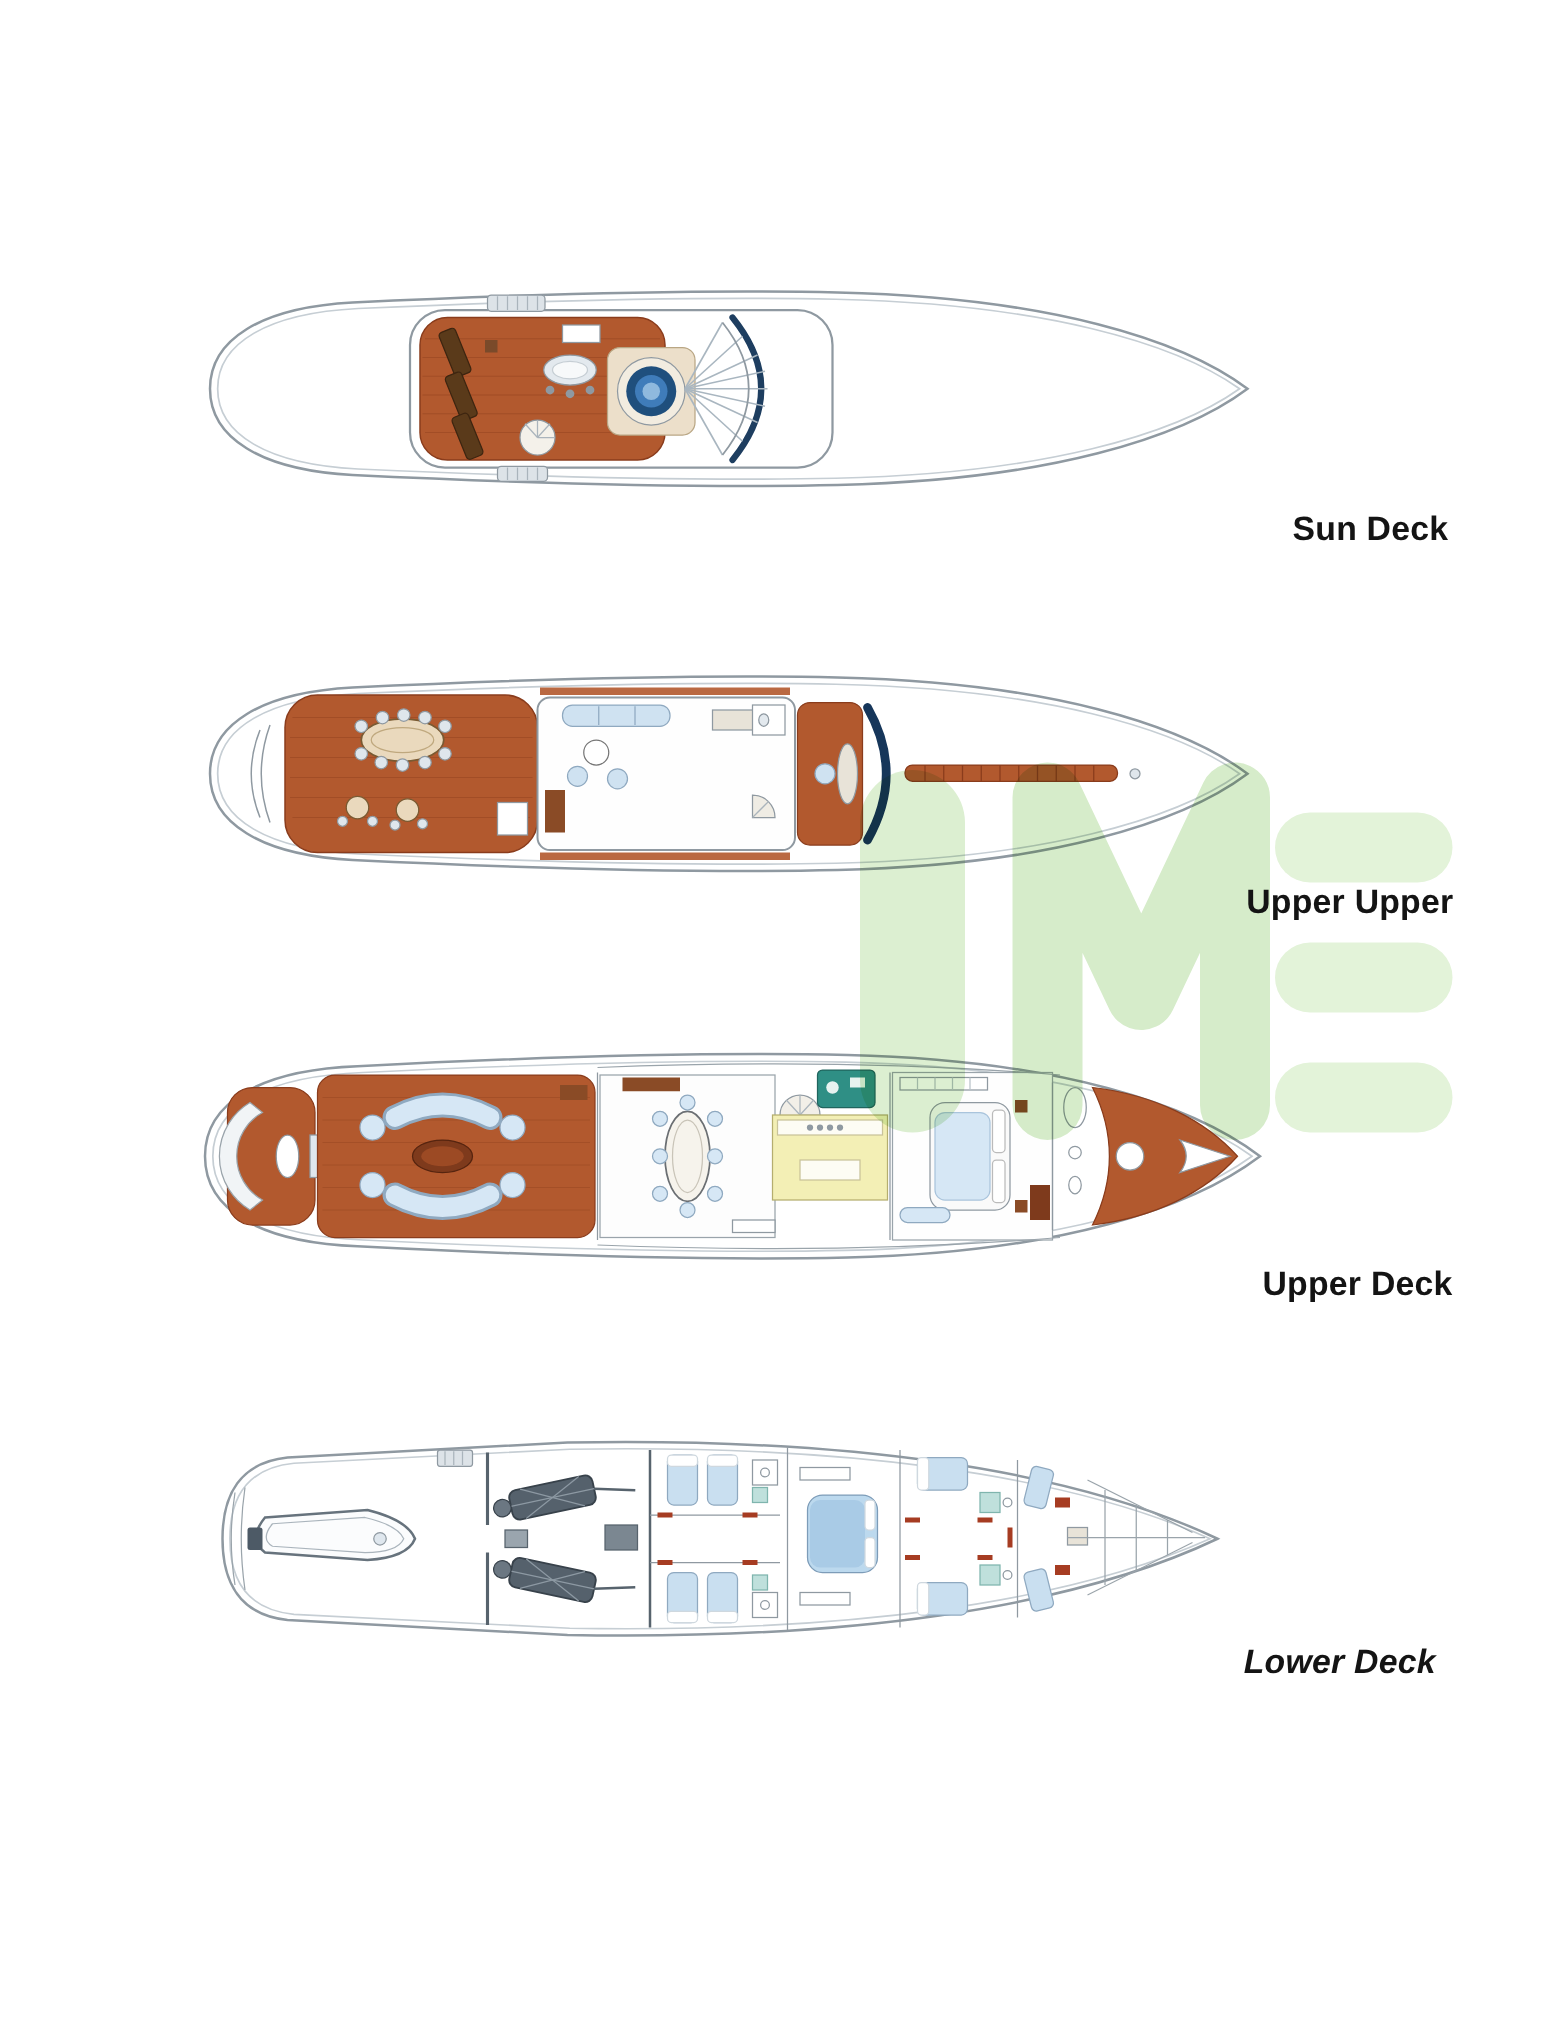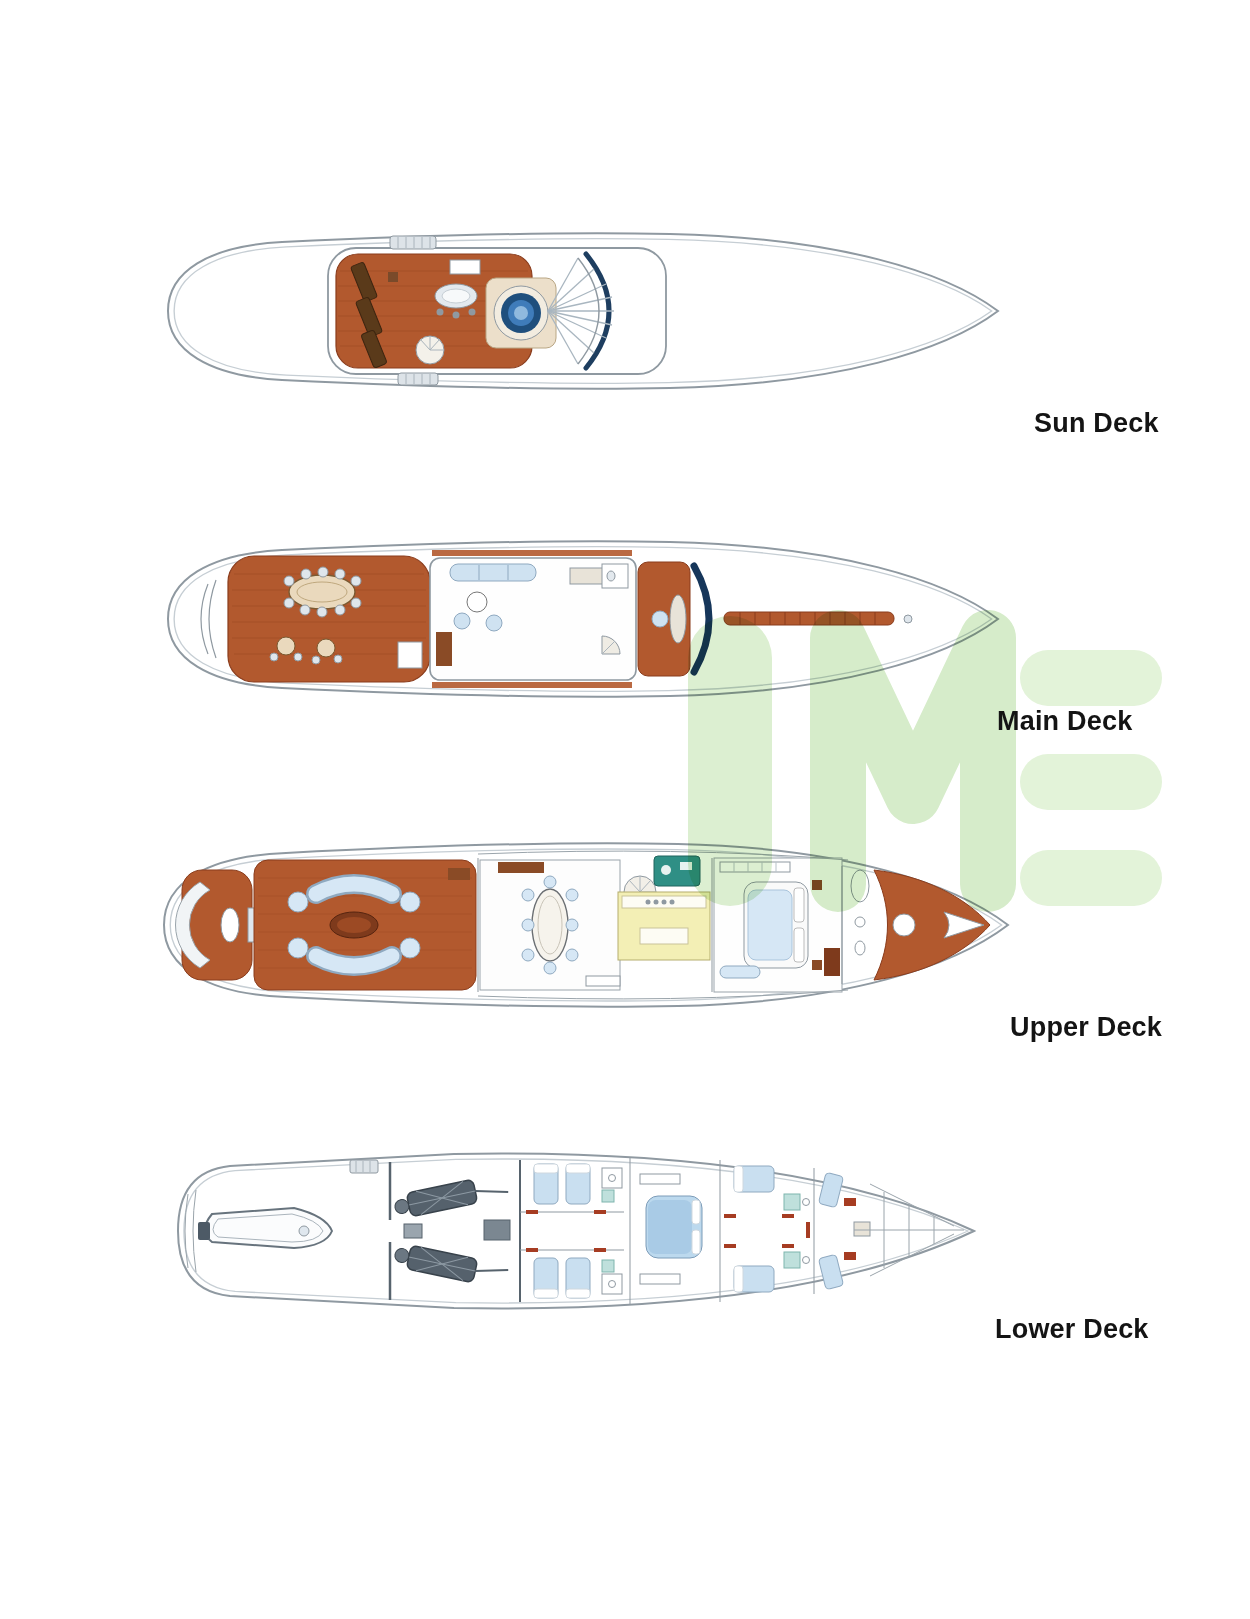--- a/index.html
+++ b/index.html
@@ -203,21 +203,21 @@
         <line x1="650" y1="88" x2="650" y2="101"></line>
           <line x1="665" y1="88" x2="665" y2="101"></line>
         <line x1="680" y1="88" x2="680" y2="101"></line>
           <line x1="695" y1="88" x2="695" y2="101"></line>
         <line x1="710" y1="88" x2="710" y2="101"></line>
           <line x1="725" y1="88" x2="725" y2="101"></line>
       </g>
       <circle cx="758" cy="95" r="4" fill="#dfe6ec" stroke="#8f99a1"></circle>
     </g>
   </svg>
-  <div class="deck-label" style="left:997px; top:706px;">Main Deck</div>
+  <div class="deck-label" style="left:997px; top:706px;">Upper Upper</div>
 
   <svg class="deck-plan" style="left:148px; top:830px;" width="870" height="190" viewBox="0 0 870 190">
     <path d="M 16,95 C 16,52 60,26 138,23 C 310,14 440,12 530,14 C 700,18 806,54 860,95 C 806,136 700,172 530,176 C 440,178 310,176 138,167 C 60,164 16,138 16,95 Z" fill="#ffffff" stroke="#8f99a1" stroke-width="2"></path>
     <g transform="translate(6.5,6.65) scale(0.985,0.93)">
       <path d="M 16,95 C 16,52 60,26 138,23 C 310,14 440,12 530,14 C 700,18 806,54 860,95 C 806,136 700,172 530,176 C 440,178 310,176 138,167 C 60,164 16,138 16,95 Z" fill="none" stroke="#c6ced4" stroke-width="1.4"></path>
     </g>
 
     <rect x="34" y="40" width="70" height="110" rx="20" fill="#b2592e" stroke="#8a3c1c"></rect>
     <path d="M 52,52 A 50 50 0 0 0 52,138 L 62,130 A 40 40 0 0 1 62,60 Z" fill="#f1f4f6" stroke="#9aa4ab"></path>
     <ellipse cx="82" cy="95" rx="9" ry="17" fill="#ffffff" stroke="#8f99a1"></ellipse>
@@ -460,21 +460,21 @@
 
     <g fill="none" stroke="#9aa4ab">
       <line x1="716" y1="50" x2="800" y2="92"></line>
         <line x1="716" y1="142" x2="800" y2="100"></line>
       <line x1="700" y1="96" x2="810" y2="96"></line>
       <line x1="730" y1="58" x2="730" y2="134"></line>
         <line x1="755" y1="70" x2="755" y2="122"></line>
         <line x1="780" y1="82" x2="780" y2="110"></line>
     </g>
   </svg>
-  <div class="deck-label" style="left:995px; top:1314px;">Lower Deck</div>
+  <div class="deck-label" style="left:995px; top:1314px;font-style:italic;">Lower Deck</div>
 
   <div class="watermark">
     <div class="wm-bar-i"></div>
     <svg class="wm-m" width="214" height="312" viewBox="0 0 214 312">
       <path d="M 32,280 L 32,34 L 107,192 L 182,34 L 182,280" fill="none" stroke="#d6ecca" stroke-width="56" stroke-linecap="round" stroke-linejoin="round"></path>
     </svg>
     <div class="wm-e-bar wm-e-1"></div>
     <div class="wm-e-bar wm-e-2"></div>
     <div class="wm-e-bar wm-e-3"></div>
   </div>

